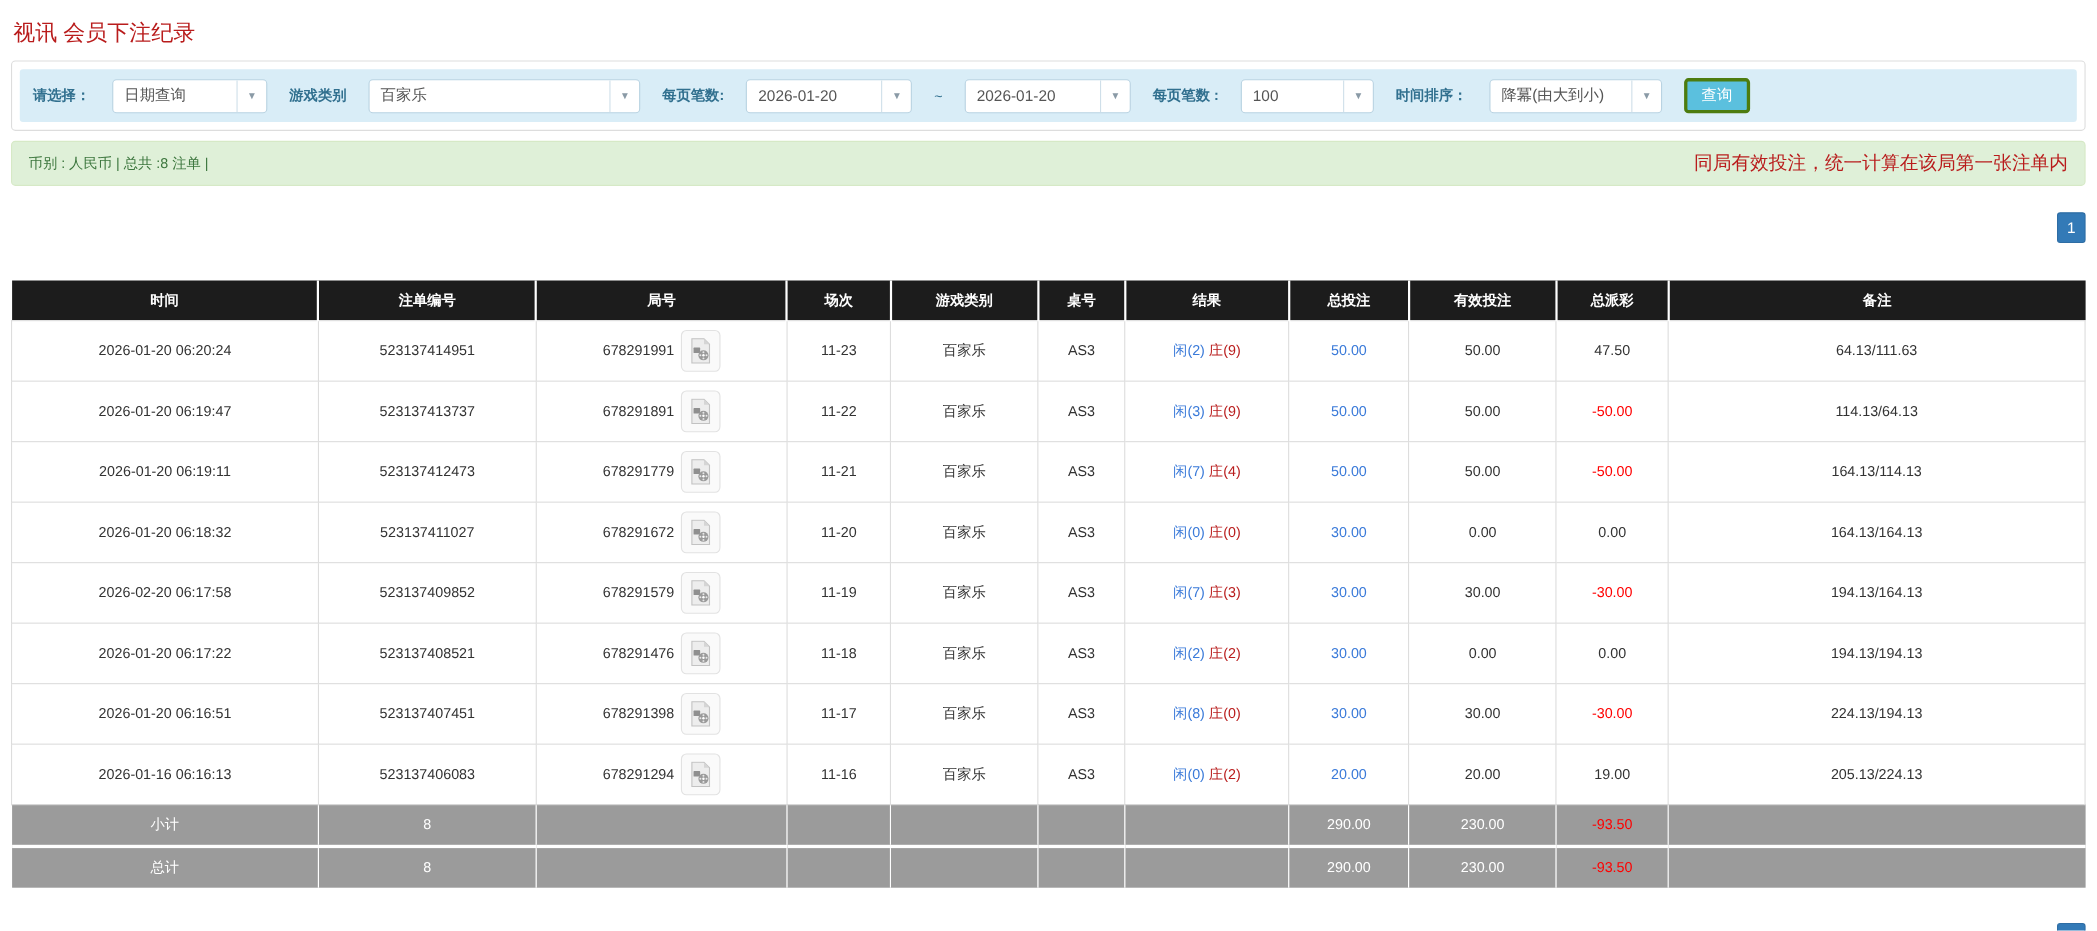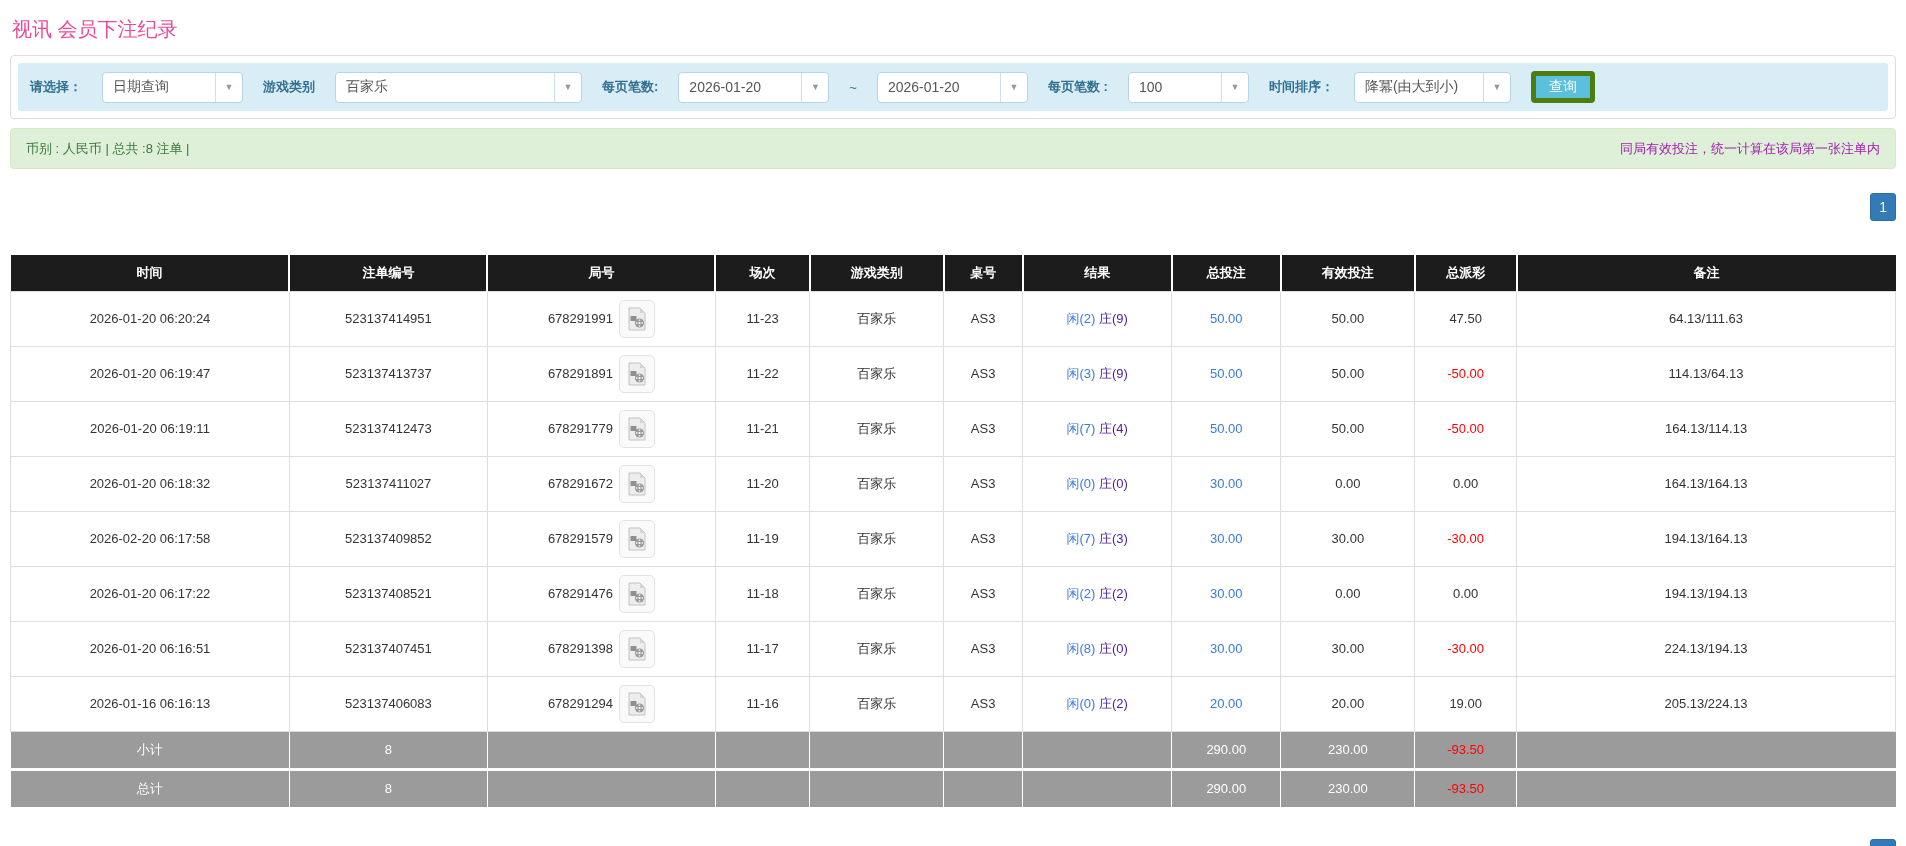--- a/index.html
+++ b/index.html
@@ -1,46 +1,46 @@
 <!DOCTYPE html>
 <html><head>
 <meta charset="utf-8">
 <style>
   * { box-sizing: border-box; margin: 0; padding: 0; }
   html, body { width: 1906px; height: 846px; overflow: hidden; background: #fff;
     font-family: "Liberation Sans", "DejaVu Sans", sans-serif; }
   .wrap { padding: 0 10px; }
 
-  .page-title { font-size: 20px; color: #ec4899; font-weight: 400; margin: 16px 2px 12px; }
+  .page-title { font-size: 20px; color: #b91c1c; font-weight: 400; margin: 16px 2px 12px; }
 
   
   .filter-panel { border: 1px solid #ddd; border-radius: 4px; padding: 7px; }
   .filter-bar { background: #d9edf7; border-radius: 3px; padding: 8px 12px;
     display: flex; align-items: center; gap: 20px; }
   .flabel { color: #31708f; font-weight: bold; font-size: 13px; white-space: nowrap; }
   .tilde { color: #31708f; font-size: 13px; }
   .combo { display: flex; height: 31px; background: #fff; border: 1px solid #b9d3e2;
     border-radius: 4px; overflow: hidden; }
   .combo-input { padding: 0 10px; font-size: 14px; color: #555; display: flex;
     align-items: center; white-space: nowrap; }
   .combo-arrow { width: 27px; border-left: 1px solid #cfdfe9; display: flex;
     align-items: center; justify-content: center; color: #8a9aa6; font-size: 9px; }
   .w1 .combo-input { width: 112px; } .w2 .combo-input { width: 218px; }
   .w3 .combo-input { width: 122px; } .w4 .combo-input { width: 92px; }
   .w5 .combo-input { width: 128px; }
-  .btn-query { background: #5bc0de; border: 5px solid #4d7c0f; color: #fff;
+  .btn-query { background: #5bc0de; border: 3px solid #4d7c0f; color: #fff;
     font-size: 14px; height: 32px; padding: 0 13px; border-radius: 4px; cursor: pointer;
     font-family: inherit; }
 
   
   .alert-success { margin-top: 9px; background: #dff0d8; border: 1px solid #d6e9c6;
     border-radius: 4px; height: 41px; display: flex; align-items: center;
     justify-content: space-between; padding: 0 15px; gap: 21px; }
   .alert-left { color: #3c763d; font-size: 13px; }
-  .alert-right { color: #a21caf; font-size: 13px; }
+  .alert-right { color: #b91c1c; font-size: 17px; }
 
   
   .pager-top { display: flex; justify-content: flex-end; margin: 24px 0 0; }
   .page-btn { background: #337ab7; border: 1px solid #2e6da4; color: #fff;
     min-width: 25px; height: 28px; padding: 0 8px; border-radius: 3px; font-size: 14px;
     display: flex; align-items: center; justify-content: center; cursor: pointer; }
   .pager-bottom { display: flex; justify-content: flex-end; margin-top: 32px; }
 
   
   table { width: 100%; border-collapse: collapse; table-layout: fixed;
@@ -48,21 +48,21 @@
   thead th { background: #1c1c1c; color: #fff; font-weight: bold; height: 36px;
     font-size: 13px; border-right: 2px solid #fff; }
   thead th:last-child { border-right: none; margin-top: 32px; }
   tbody td { background: #fff; border: 1px solid #ddd; height: 55px;
     text-align: center; vertical-align: middle; }
   .round-cell-inner { display: inline-flex; align-items: center; gap: 6px; }
   .video-btn { width: 36px; height: 38px; background: #fafafa; border: 1px solid #e2e2e2;
     border-radius: 5px; display: inline-flex; align-items: center; justify-content: center;
     cursor: pointer; }
   .result-player { color: #3a7ad9; }
-  .result-banker { color: #4c1d95; }
+  .result-banker { color: #b91c1c; }
   .bet-link { color: #3a7ad9; cursor: pointer; text-decoration: none; }
   .neg { color: #ff0000; }
 
   tfoot td { background: #9b9b9b; color: #fff; text-align: center; height: 38px;
     border-right: 1px solid #fff; font-size: 13px; }
   tfoot td:last-child { border-right: none; }
   tfoot tr.subtotal td { border-bottom: 3px solid #fff; }
   tfoot td.neg { color: #ff0000; }
 
   col.c-time { width: 14.8%; }  col.c-betid { width: 10.5%; }

